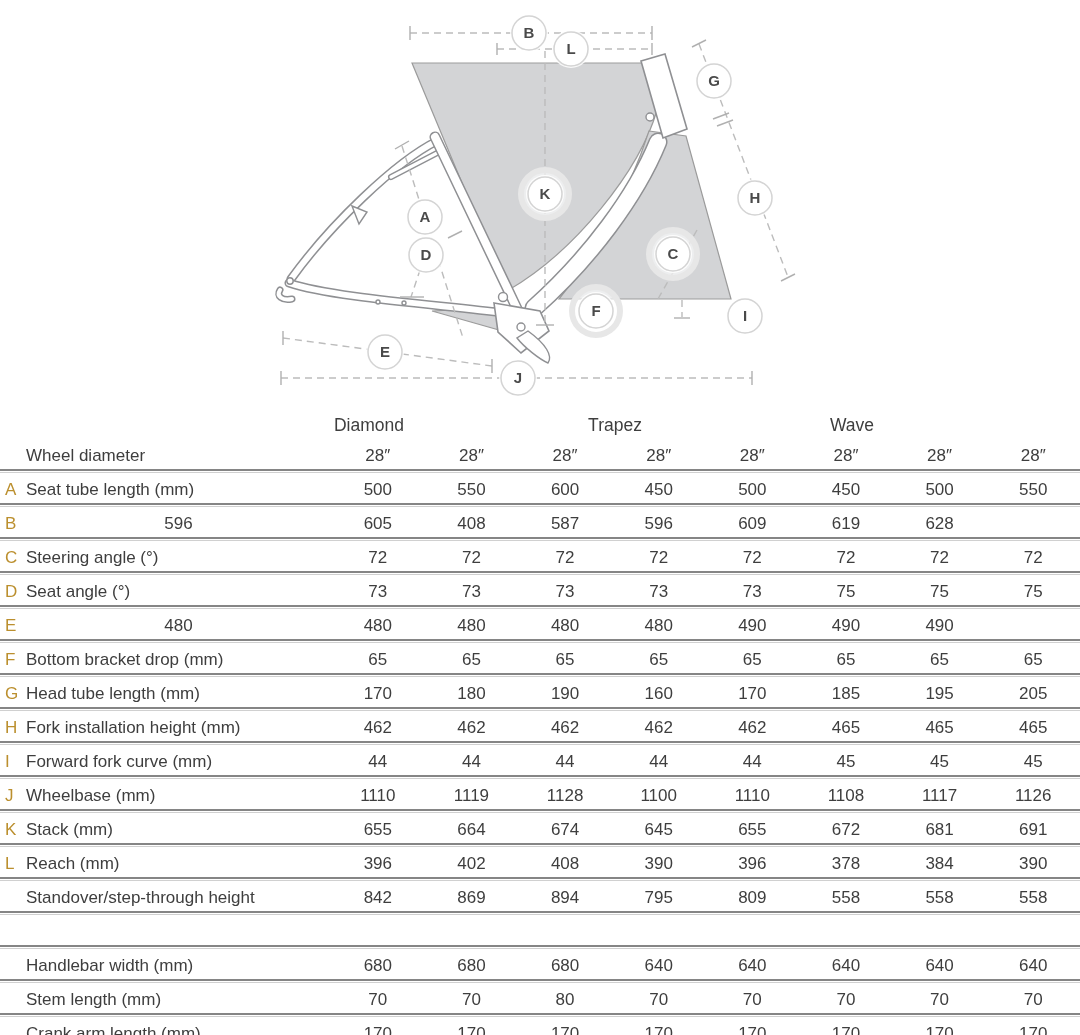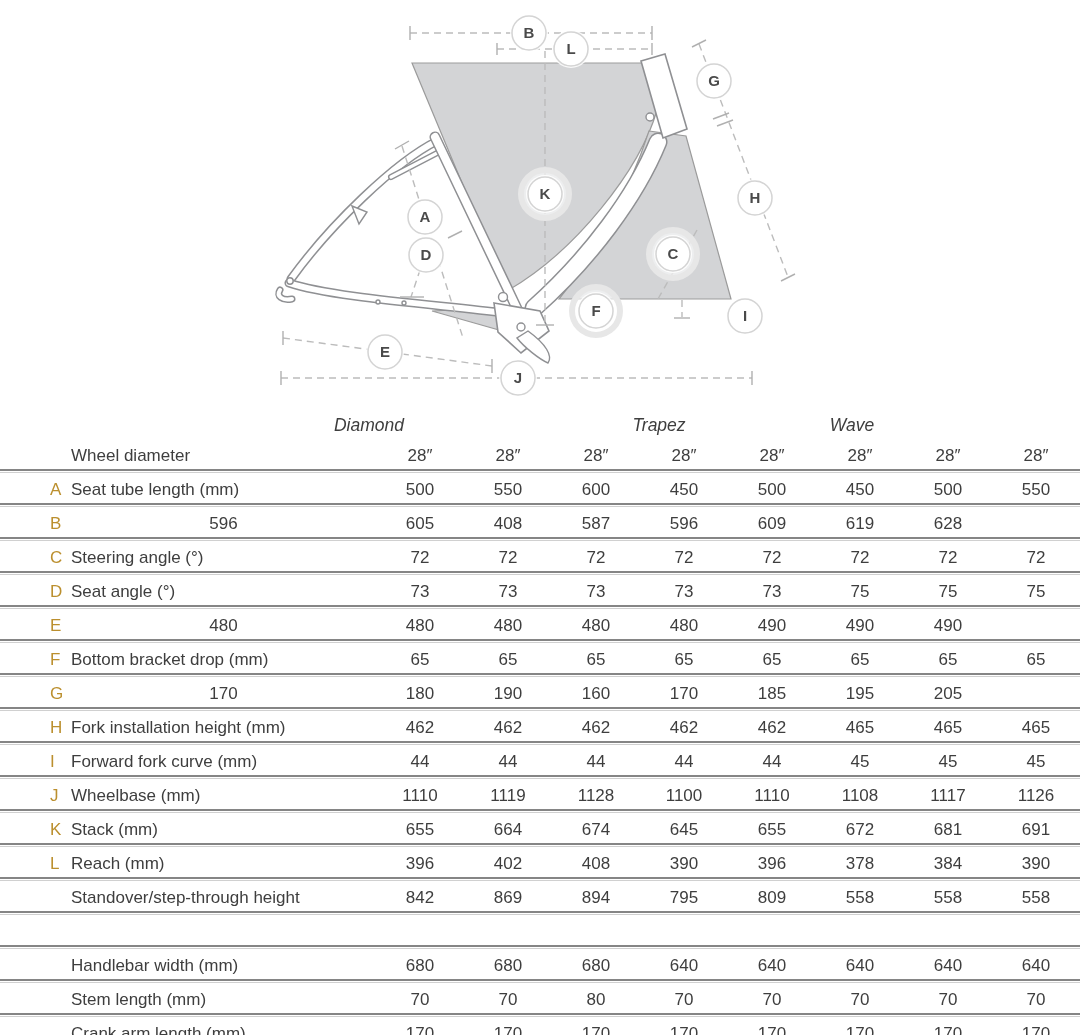--- a/index.html
+++ b/index.html
@@ -1,24 +1,24 @@
 <!DOCTYPE html>
 <html><head>
 <meta charset="utf-8">
 <style>
   html,body{margin:0;padding:0;background:#fff;}
   body{width:1080px;height:1035px;position:relative;overflow:hidden;
        font-family:"Liberation Sans",sans-serif;color:#3d3d3d;}
   #diagram{position:absolute;left:0;top:0;}
   .geo-table{position:absolute;left:0;top:406px;width:1080px;}
-  .group-row{position:relative;height:36px;font-style:italic;}
+  .group-row{position:relative;height:36px;}
   .group-label{position:absolute;top:9px;transform:translateX(-50%);
                font-size:17.5px;color:#3e3e3e;white-space:nowrap;}
   .grid-row{display:grid;grid-template-columns:26px 305px repeat(8,1fr);
-            height:27px;align-items:center;margin-left:45px;}
+            height:27px;align-items:center;}
   .grid-row.spacer{height:27px;}
   .letter{color:#bb8f2e;font-size:17px;padding-left:5px;}
   .label{font-size:17px;color:#3e3e3e;white-space:nowrap;}
   .val{text-align:center;font-size:17px;color:#3e3e3e;}
   .sep{height:5px;border-top:2px solid #858585;}
   .sep::after{content:"";display:block;height:1px;background:#d0d0d0;margin-top:1px;}
 </style>
 </head>
 <body>
 
@@ -128,21 +128,21 @@
       <text x="385" y="357">E</text>
       <circle cx="518" cy="378" r="19" fill="rgba(255,255,255,0.85)"></circle>
       <circle cx="518" cy="378" r="17" fill="#ffffff" stroke="#d4d4d4" stroke-width="1.5"></circle>
       <text x="518" y="383">J</text>
     </g>
 </svg>
 
 <div class="geo-table">
   <div class="group-row">
     <span class="group-label" style="left:369px">Diamond</span>
-    <span class="group-label" style="left:659px">Trapez</span>
+    <span class="group-label" style="left:615px">Trapez</span>
     <span class="group-label" style="left:852px">Wave</span>
   </div>
   <div id="rows">
       <div class="grid-row">
         <span class="letter"></span>
         <span class="label">Wheel diameter</span>
         <span class="val">28″</span>
         <span class="val">28″</span>
         <span class="val">28″</span>
         <span class="val">28″</span>
@@ -223,20 +223,21 @@
         <span class="val">65</span>
         <span class="val">65</span>
         <span class="val">65</span>
         <span class="val">65</span>
         <span class="val">65</span>
         <span class="val">65</span>
       </div>
       <div class="sep"></div>
       <div class="grid-row">
         <span class="letter">G</span>
+        <span class="label">Head tube length (mm)</span>
         <span class="val">170</span>
         <span class="val">180</span>
         <span class="val">190</span>
         <span class="val">160</span>
         <span class="val">170</span>
         <span class="val">185</span>
         <span class="val">195</span>
         <span class="val">205</span>
       </div>
       <div class="sep"></div>

